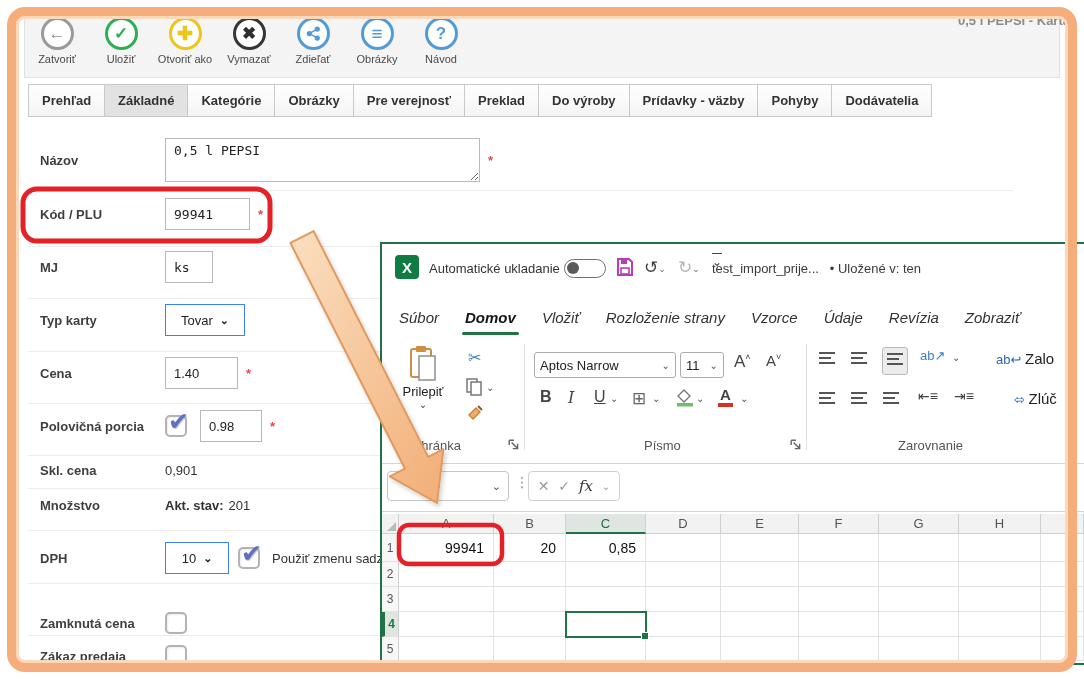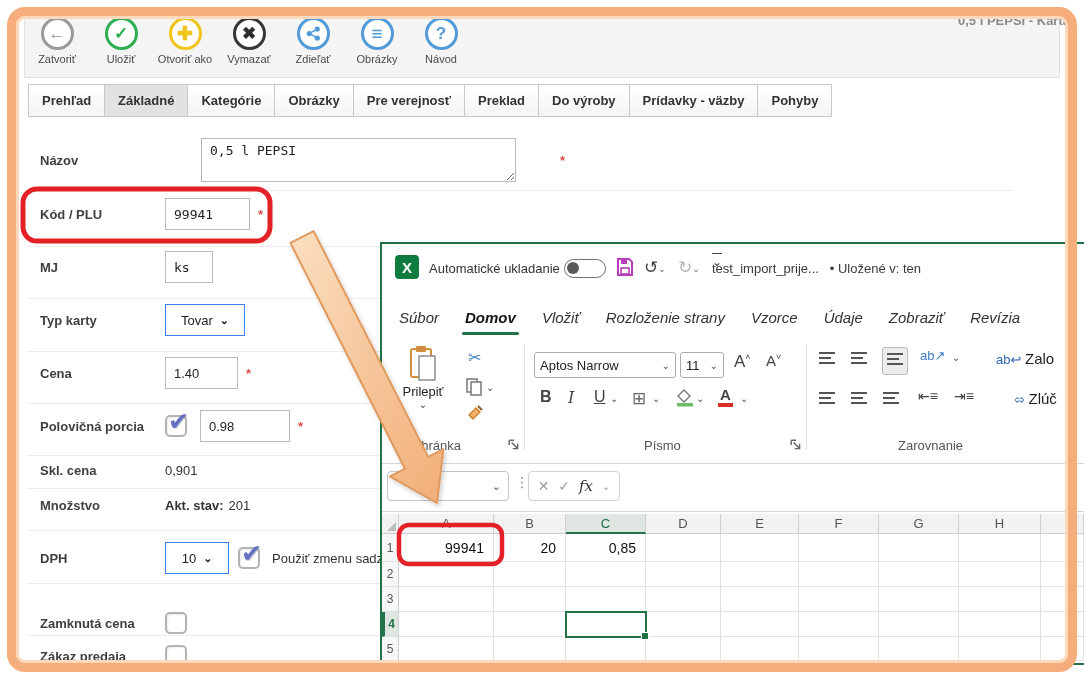--- a/index.html
+++ b/index.html
@@ -154,34 +154,35 @@
 <div id="tab-bar">
     <div class="tab">Prehľad</div>
     <div class="tab active">Základné</div>
     <div class="tab">Kategórie</div>
     <div class="tab">Obrázky</div>
     <div class="tab">Pre verejnosť</div>
     <div class="tab">Preklad</div>
     <div class="tab">Do výroby</div>
     <div class="tab">Prídavky - väzby</div>
     <div class="tab">Pohyby</div>
+    <div class="tab">Dodávatelia</div>
   </div>
 
 <div class="sep" style="top:190px"></div>
 <div class="sep" style="top:246px"></div>
 <div class="sep" style="top:298px"></div>
 <div class="sep" style="top:351px"></div>
 <div class="sep" style="top:403px"></div>
 <div class="sep" style="top:455px"></div>
 <div class="sep" style="top:488px"></div>
 <div class="sep" style="top:530px"></div>
 <div class="sep" style="top:583px"></div>
 <div class="sep" style="top:635px"></div>
 
-<div class="frow" style="top:136px;height:48px;gap:36px;">
+<div class="frow" style="top:136px;height:48px;">
   <span class="flabel">Názov</span>
   <textarea class="ftext" style="">0,5 l PEPSI</textarea>
   <span class="req">*</span>
 </div>
 <div class="frow" style="top:197px;height:34px;">
   <span class="flabel">Kód / PLU</span>
   <input class="finput" style="width: 85px;" value="99941">
   <span class="req">*</span>
 </div>
 <div class="frow" style="top:250px;height:34px;">
@@ -196,21 +197,21 @@
   </div>
 </div>
 <div class="frow" style="top:356px;height:34px;">
   <span class="flabel">Cena</span>
   <input class="finput sans" style="width: 73px;" value="1.40">
   <span class="req">*</span>
 </div>
 <div class="frow" style="top:408px;height:36px;">
   <span class="flabel">Polovičná porcia</span>
   <div class="cb checked" style="margin-right:13px;"></div>
-  <input class="finput sans" style="width: 90px;" value="0.98">
+  <input class="finput sans" style="width: 62px;" value="0.98">
   <span class="req">*</span>
 </div>
 <div class="frow" style="top:458px;height:24px;">
   <span class="flabel">Skl. cena</span>
   <span class="fvalue">0,901</span>
 </div>
 <div class="frow" style="top:493px;height:24px;">
   <span class="flabel">Množstvo</span>
   <span class="fvalue" style="font-weight:bold;margin-right:5px;">Akt. stav:</span>
   <span class="fvalue">201</span>
@@ -254,22 +255,22 @@
     </span>
   </div>
 
   <div id="ribbon-tabs">
       <div class="rtab">Súbor</div>
       <div class="rtab active">Domov</div>
       <div class="rtab">Vložiť</div>
       <div class="rtab">Rozloženie strany</div>
       <div class="rtab">Vzorce</div>
       <div class="rtab">Údaje</div>
+      <div class="rtab">Revízia</div>
       <div class="rtab">Zobraziť</div>
-      <div class="rtab">Revízia</div>
     </div>
 
   <div id="ribbon">
 
     <div id="paste-btn">
       <svg width="30" height="36" viewBox="0 0 30 36">
         <rect x="3" y="3" width="20" height="28" fill="#fff" stroke="#d28e3f" stroke-width="2" rx="2"></rect>
         <rect x="8" y="0" width="10" height="6" fill="#d28e3f" rx="1"></rect>
         <rect x="11" y="10" width="16" height="24" fill="#fff" stroke="#8f8f8f" stroke-width="1.5"></rect>
       </svg>

